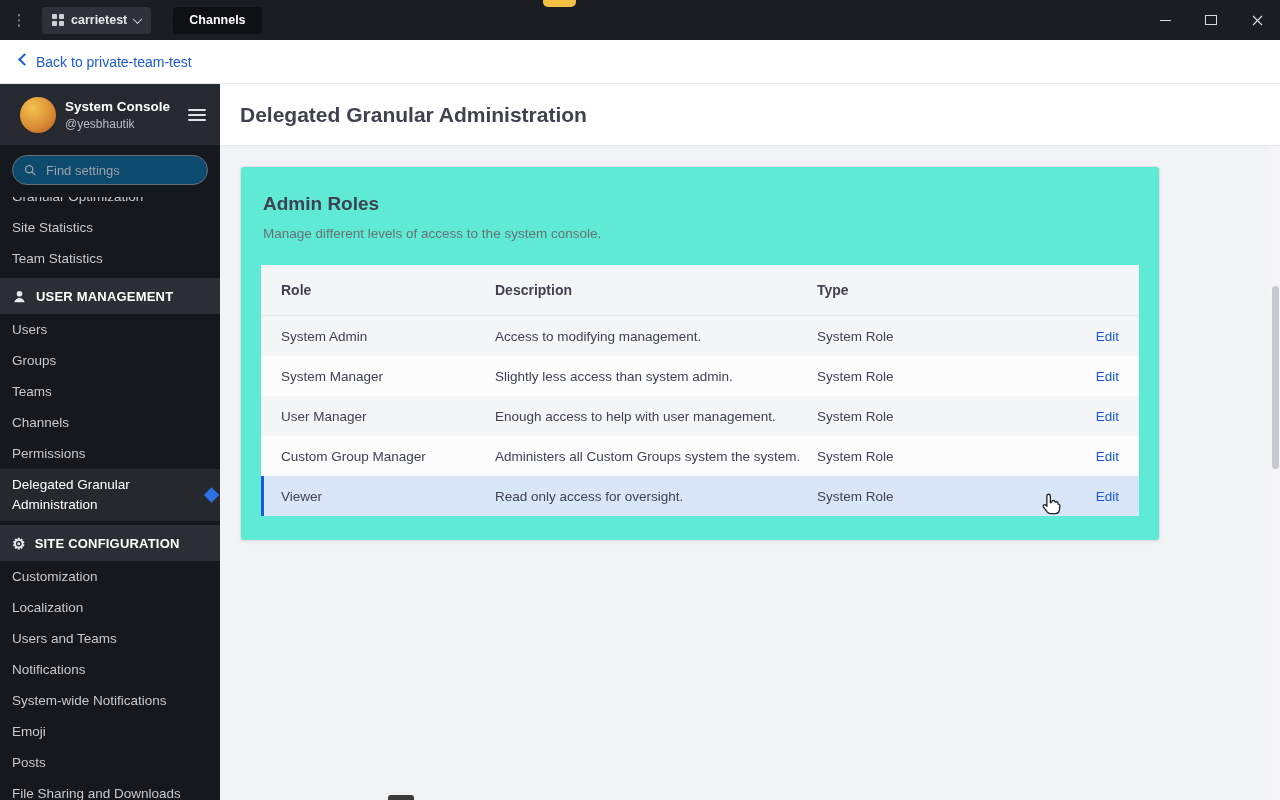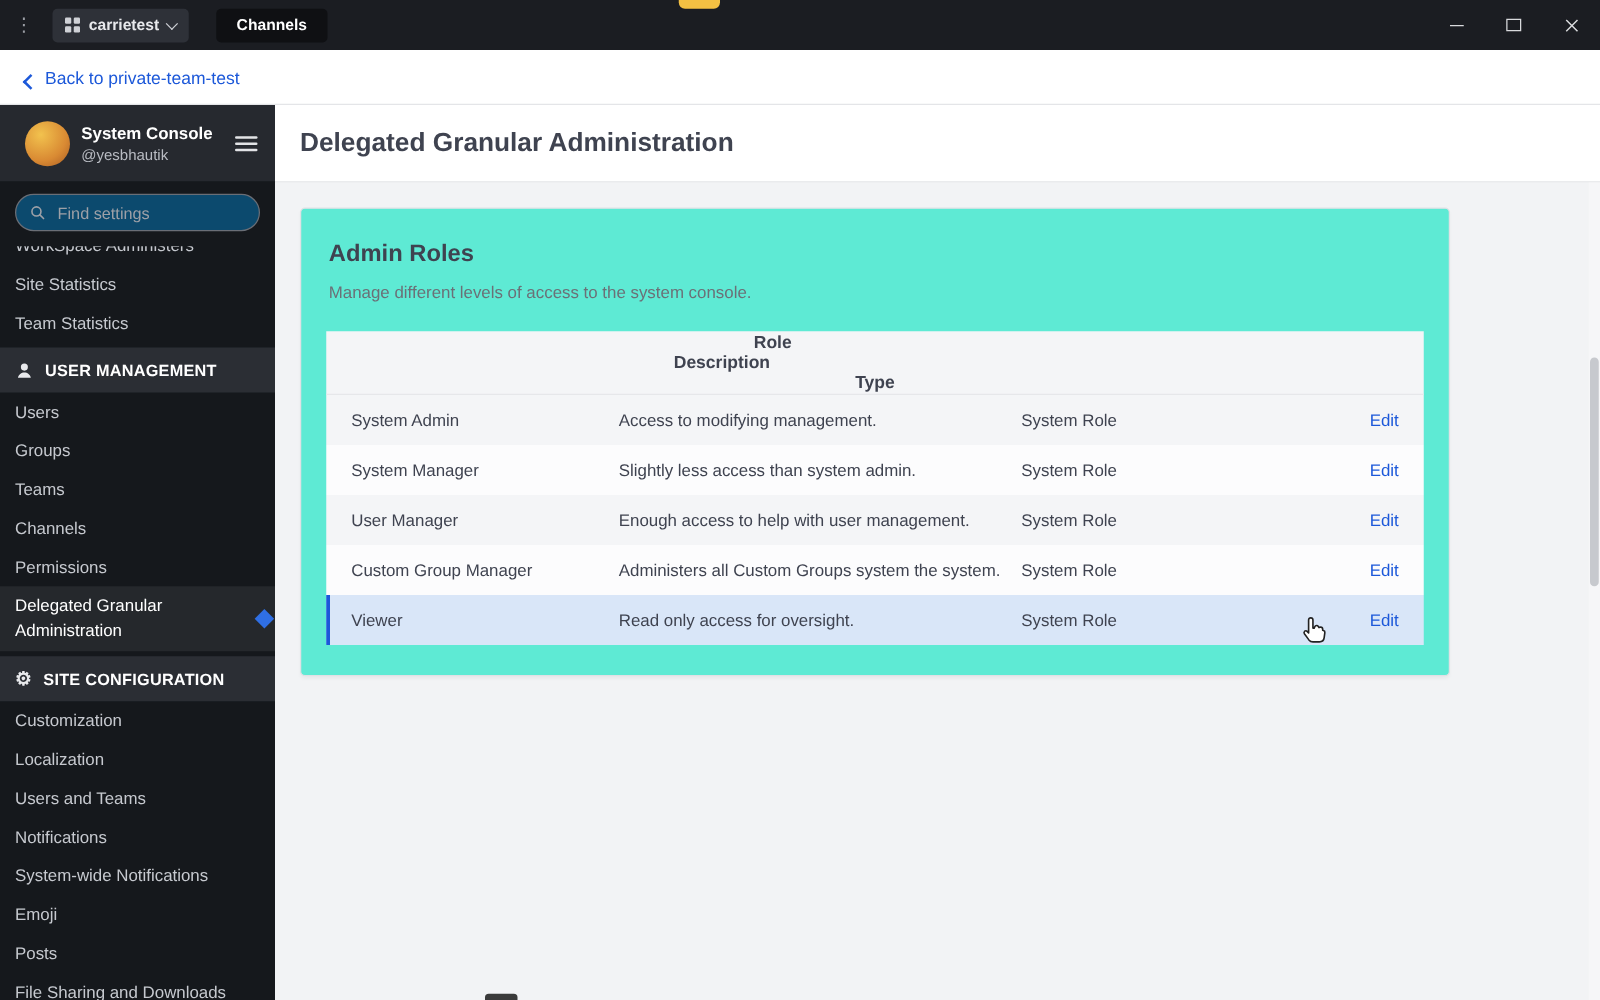--- a/index.html
+++ b/index.html
@@ -23,21 +23,21 @@
   .win-btn{width:46px;height:100%;display:flex;align-items:center;justify-content:center;cursor:pointer;}
   .min-glyph{display:block;width:11px;height:1px;background:#d9dadd;}
   .max-glyph{display:block;width:10px;height:8px;border:1px solid #d9dadd;}
   .artifact-top{position:absolute;top:0;left:543px;width:33px;height:7px;background:#f3c043;
     border-radius:0 0 5px 5px;z-index:30;}
   .artifact-bottom{position:absolute;bottom:0;left:388px;width:26px;height:5px;background:#3a3a3a;
     border-radius:3px 3px 0 0;z-index:30;}
   
   .backbar{position:absolute;top:40px;left:0;width:1280px;height:44px;background:#fff;
     border-bottom:1px solid #e4e5e8;display:flex;align-items:center;padding:0 20px;box-sizing:border-box;z-index:10;}
-  .back-link{display:flex;align-items:flex-end;gap:7px;color:#1c58d9;font-size:14px;cursor:pointer;}
+  .back-link{display:flex;align-items:flex-start;gap:7px;color:#1c58d9;font-size:14px;cursor:pointer;}
   .chev-left{width:7px;height:7px;border-left:2px solid #1c58d9;border-bottom:2px solid #1c58d9;
     transform:rotate(45deg);margin-top:1px;}
   
   .sidebar{position:absolute;left:0;top:84px;width:220px;bottom:0;background:#15181c;color:#c6c9cf;
     display:flex;flex-direction:column;overflow:hidden;z-index:5;}
   .sb-header{height:61px;flex:0 0 61px;background:#26292f;display:flex;align-items:center;
     padding:0 14px 0 20px;gap:9px;box-sizing:border-box;}
   .avatar{width:36px;height:36px;border-radius:50%;flex:0 0 36px;
     background:radial-gradient(circle at 35% 30%,#f2c24e,#d98a33 60%,#a85b22);}
   .sb-title{font-size:13.5px;font-weight:bold;color:#fff;line-height:1.4;}
@@ -68,21 +68,21 @@
   .page-title{font-size:21px;font-weight:bold;color:#3f4350;margin:0;}
   
   .main{position:absolute;left:220px;top:146px;right:0;bottom:0;overflow:hidden;}
   .card{margin:20px 0 0 20px;width:920px;background:#5eead4;border:1px solid #e0e1e5;border-radius:4px;
     box-shadow:0 2px 3px rgba(0,0,0,.04);box-sizing:border-box;}
   .card-header{padding:26px 22px 24px;}
   .card-title{font-size:19px;font-weight:bold;color:#3f4350;margin:0 0 11px;}
   .card-sub{font-size:13.5px;color:#6b7077;}
   .table{margin:0 20px 24px;}
   .thead{display:flex;align-items:center;height:50px;background:#f4f5f7;font-weight:bold;font-size:14px;
-    color:#3f4350;border-bottom:1px solid #e6e7ea;flex-direction:column;}
+    color:#3f4350;border-bottom:1px solid #e6e7ea;}
   .trow{display:flex;align-items:center;height:40px;font-size:13.5px;color:#3f4350;}
   .trow.odd{background:#f4f5f7;}
   .trow.even{background:#fcfcfd;}
   .trow.highlight{background:#d9e6f8;border-left:3px solid #1c58d9;}
   .col-role{width:234px;padding-left:20px;box-sizing:border-box;}
   .trow.highlight .col-role{width:231px;padding-left:17px;}
   .col-desc{width:322px;}
   .col-type{flex:1;}
   .col-action{width:60px;text-align:right;padding-right:20px;}
   .edit-link{color:#1c58d9;font-size:13.5px;cursor:pointer;}
@@ -150,21 +150,21 @@
     <div class="search-pill">
       <svg class="icon-svg" width="14" height="14" viewBox="0 0 14 14">
         <circle cx="6" cy="6" r="4.2" fill="none" stroke="#9da0a7" stroke-width="1.5"></circle>
         <path d="M9.2 9.2 L12.6 12.6" stroke="#9da0a7" stroke-width="1.5" stroke-linecap="round"></path>
       </svg>
       <input placeholder="Find settings" style="">
     </div>
   </div>
 
   <div class="sb-nav">
-    <div class="sb-item partial">WorkSpace Administers</div>
+    <div class="sb-item partial">Granular Optimization</div>
     <div class="sb-item">Site Statistics</div>
     <div class="sb-item">Team Statistics</div>
 
     <div class="sb-section">
       <span class="sec-icon">
         <svg class="icon-svg" width="15" height="15" viewBox="0 0 16 16">
           <circle cx="8" cy="5" r="3" fill="#e8e9ec"></circle>
           <path d="M2.5 14c.6-2.8 2.9-4.5 5.5-4.5s4.9 1.7 5.5 4.5z" fill="#e8e9ec"></path>
         </svg>
       </span>

